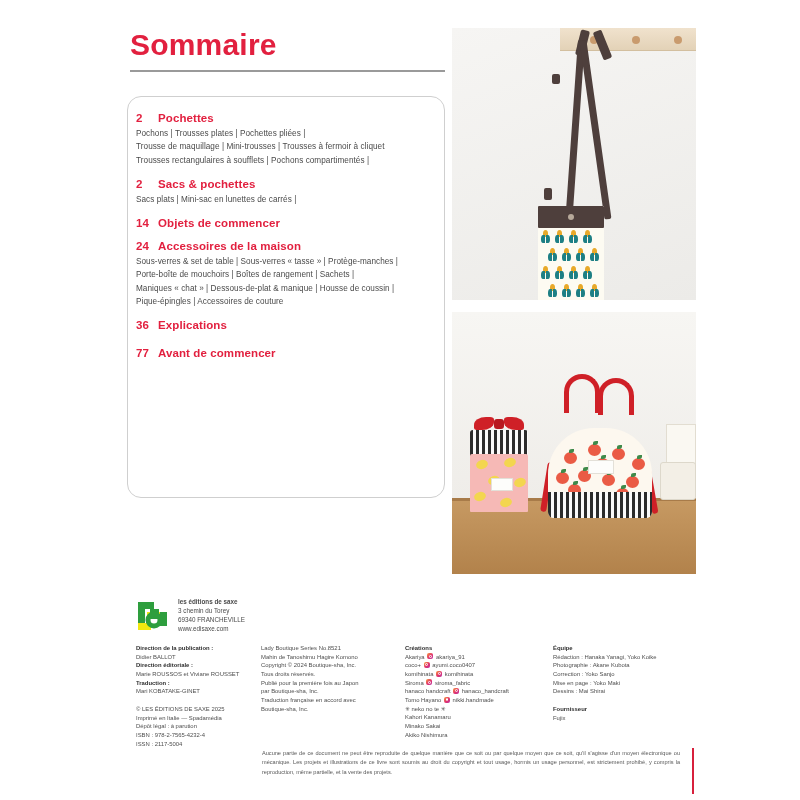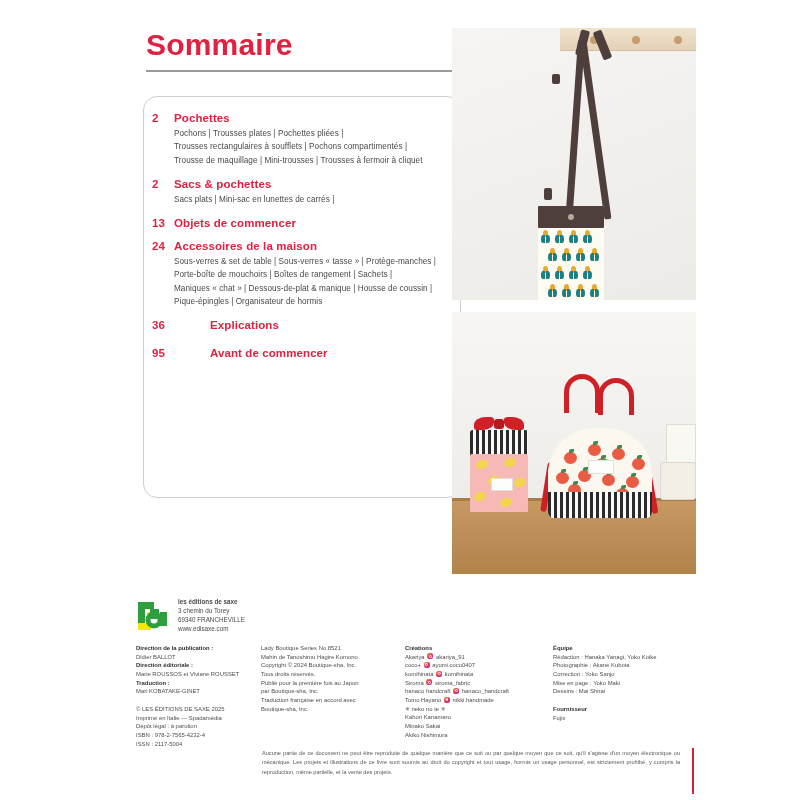--- a/index.html
+++ b/index.html
@@ -12,21 +12,21 @@
     height: 800px;
     position: relative;
     overflow: hidden;
     font-family: "Liberation Sans", sans-serif;
     color: #3a3a3a;
   }
 
   
   #left-col {
     position: absolute;
-    left: 16px; top: 0;
+    left: 0; top: 0;
     width: 448px;
     height: 680px;
   }
 
   #page-title {
     position: absolute;
     left: 130px;
     top: 28px;
     font-size: 30px;
     font-weight: 700;
@@ -69,29 +69,28 @@
     font-size: 11.5px;
     margin-bottom: 3px;
   }
   .toc-page {
     width: 22px;
     flex: 0 0 22px;
     text-align: left;
   }
   .toc-title { letter-spacing: 0.1px; }
   .toc-lines {
-    margin-left: 22px;
     font-size: 8.2px;
     color: #4a4a4a;
     line-height: 1.62;
     letter-spacing: 0.05px;
   }
   .toc-lines div { white-space: nowrap; }
   .toc-section.simple { margin-bottom: 16px; }
-  .toc-section.simple .toc-head { margin-bottom: 0; gap: 36px; }
+  .toc-section.simple .toc-head { margin-bottom: 0; }
 
   
   .photo {
     position: absolute;
     overflow: hidden;
   }
   #photo-top {
     left: 452px;
     top: 28px;
     width: 244px;
@@ -220,60 +219,60 @@
 
   <div id="toc-box"></div>
   <div id="toc-list">
       <div class="toc-section">
         <div class="toc-head">
           <span class="toc-page">2</span>
           <span class="toc-title">Pochettes</span>
         </div>
         <div class="toc-lines">
           <div>Pochons | Trousses plates | Pochettes pliées |</div>
+          <div>Trousse de maquillage | Mini-trousses | Trousses à fermoir à cliquet</div>
           <div>Trousses rectangulaires à soufflets | Pochons compartimentés |</div>
-          <div>Trousse de maquillage | Mini-trousses | Trousses à fermoir à cliquet</div>
         </div>
       </div>
       <div class="toc-section">
         <div class="toc-head">
           <span class="toc-page">2</span>
           <span class="toc-title">Sacs &amp; pochettes</span>
         </div>
         <div class="toc-lines">
           <div>Sacs plats | Mini-sac en lunettes de carrés |</div>
         </div>
       </div>
       <div class="toc-section">
         <div class="toc-head">
-          <span class="toc-page">13</span>
+          <span class="toc-page">14</span>
           <span class="toc-title">Objets de commencer</span>
         </div>
       </div>
       <div class="toc-section">
         <div class="toc-head">
           <span class="toc-page">24</span>
           <span class="toc-title">Accessoires de la maison</span>
         </div>
         <div class="toc-lines">
           <div>Sous-verres &amp; set de table | Sous-verres « tasse » | Protège-manches |</div>
           <div>Porte-boîte de mouchoirs | Boîtes de rangement | Sachets |</div>
           <div>Maniques « chat » | Dessous-de-plat &amp; manique | Housse de coussin |</div>
-          <div>Pique-épingles | Organisateur de hormis</div>
+          <div>Pique-épingles | Accessoires de couture</div>
         </div>
       </div>
       <div class="toc-section simple">
         <div class="toc-head">
           <span class="toc-page">36</span>
           <span class="toc-title">Explications</span>
         </div>
       </div>
       <div class="toc-section simple">
         <div class="toc-head">
-          <span class="toc-page">95</span>
+          <span class="toc-page">77</span>
           <span class="toc-title">Avant de commencer</span>
         </div>
       </div>
     </div>
 
 </div>
 
 <div class="photo" id="photo-top">
   <div class="wall"></div>
   <div class="hook-board"></div>

